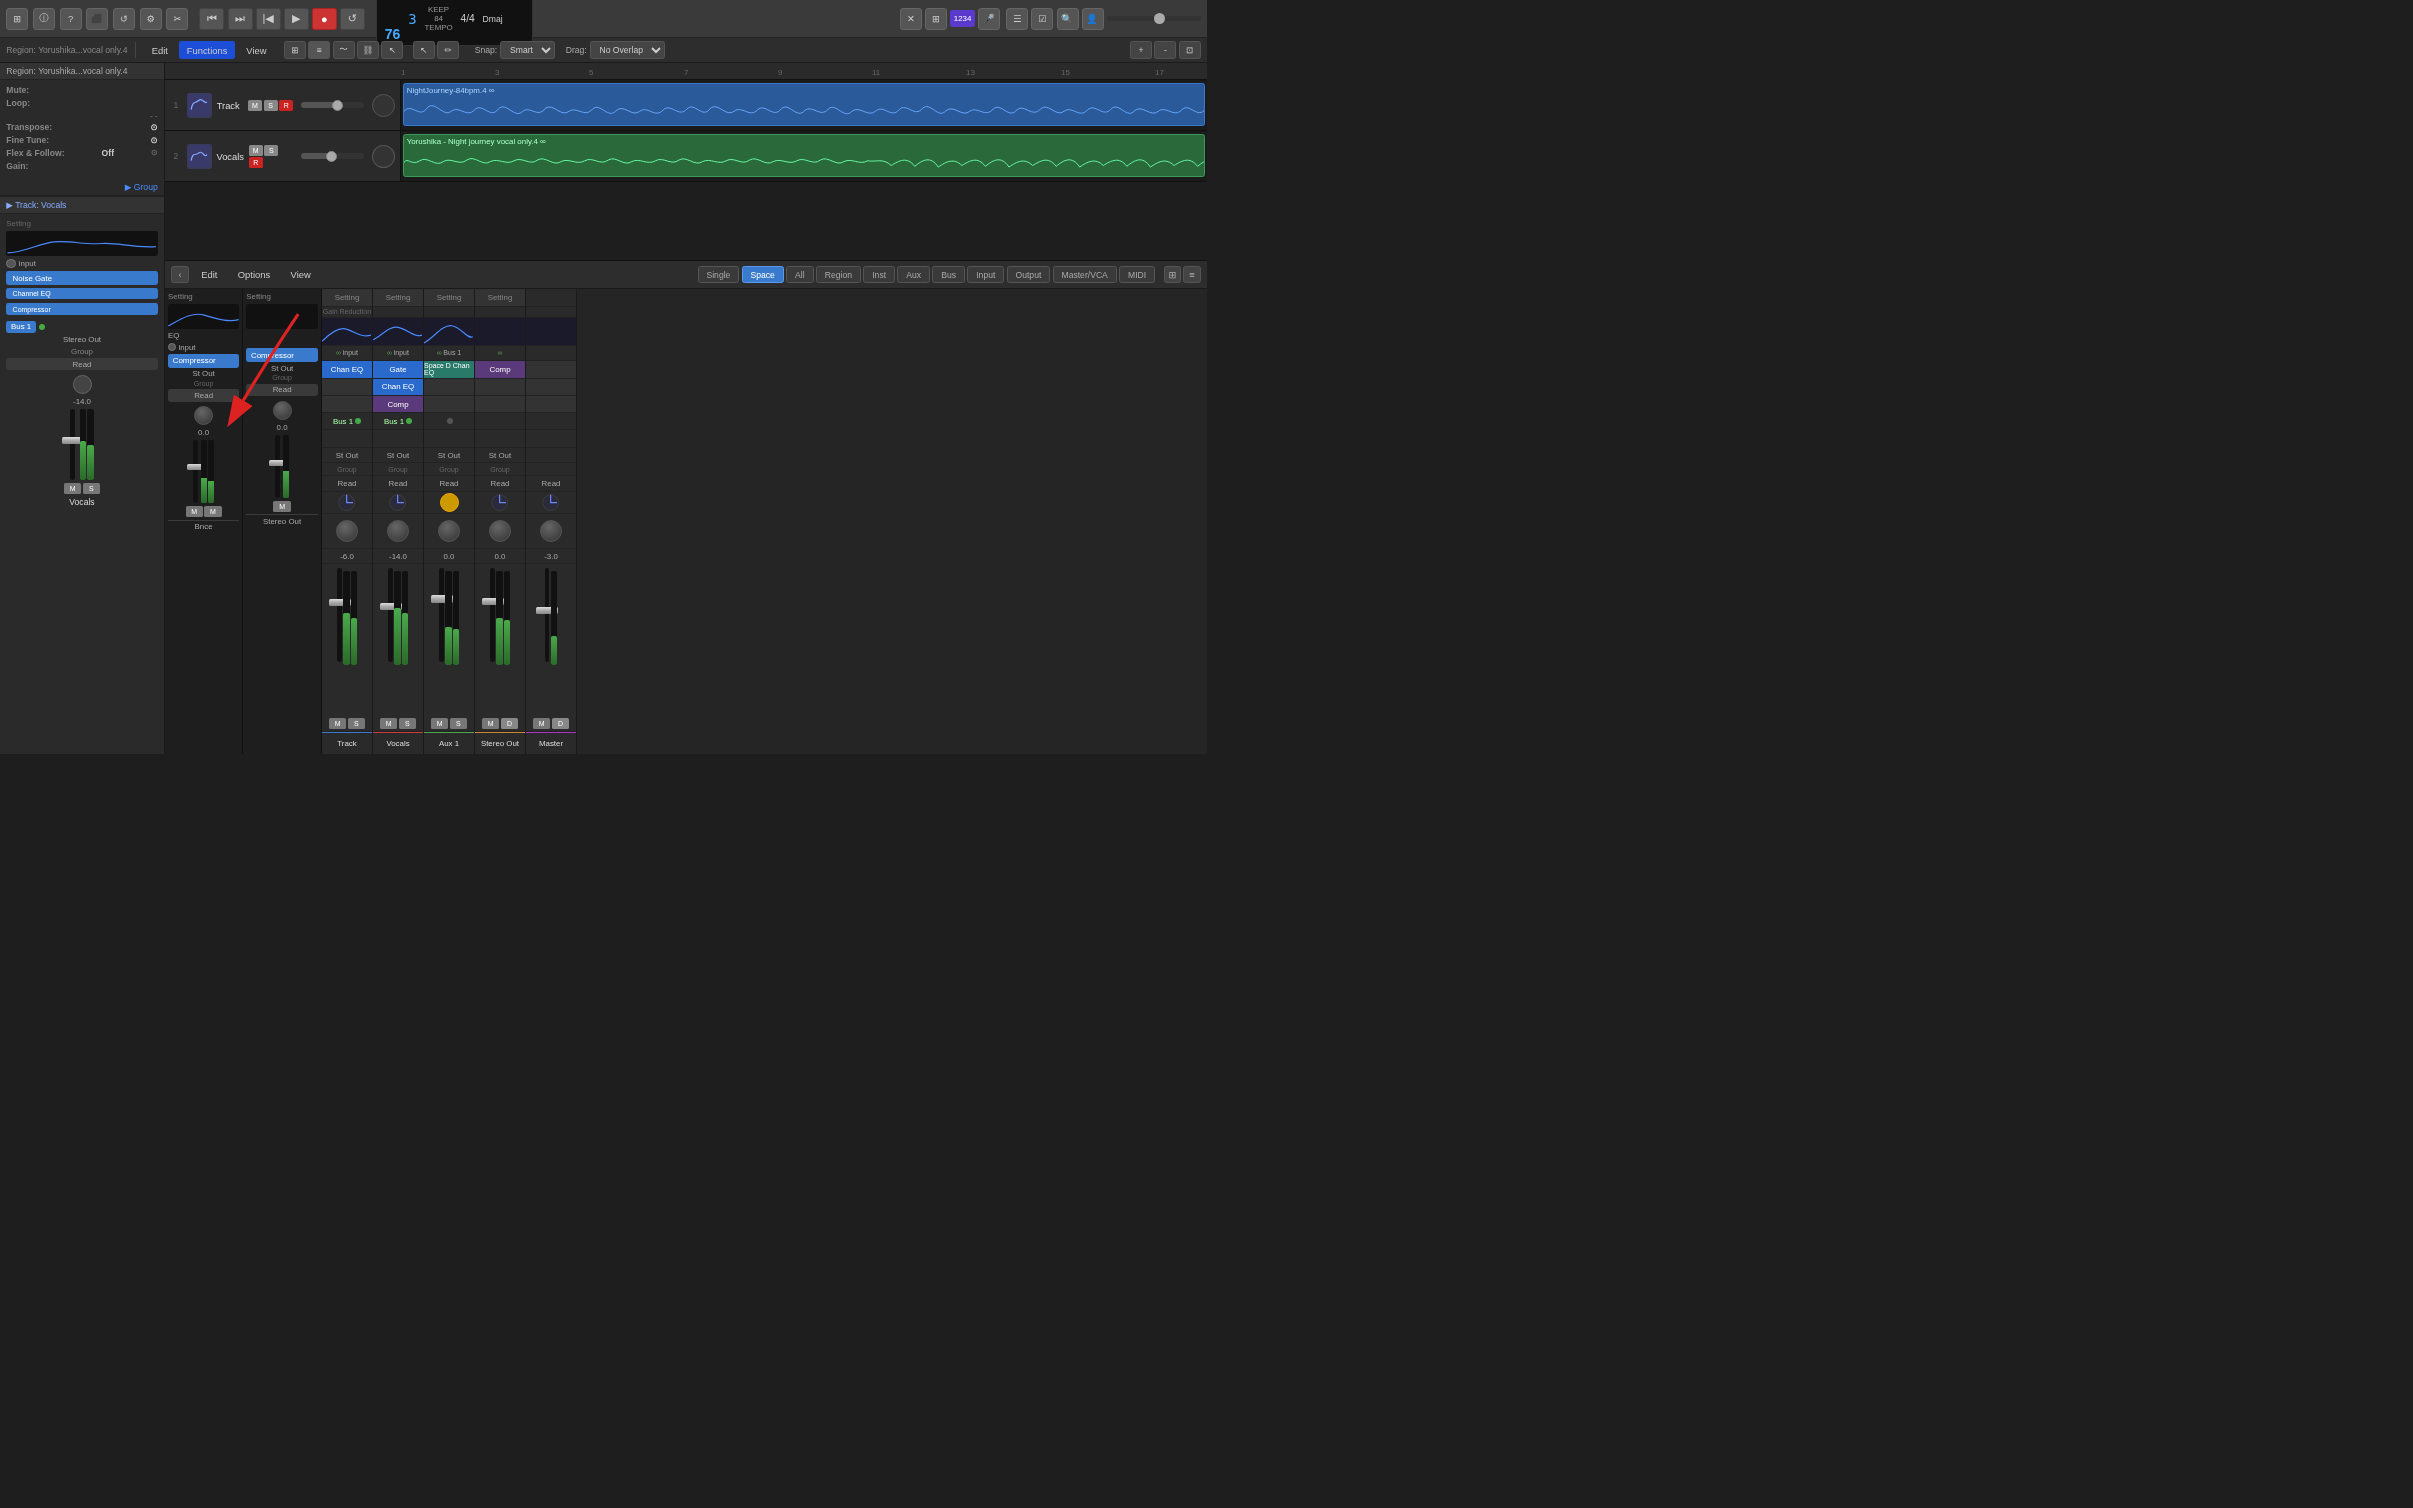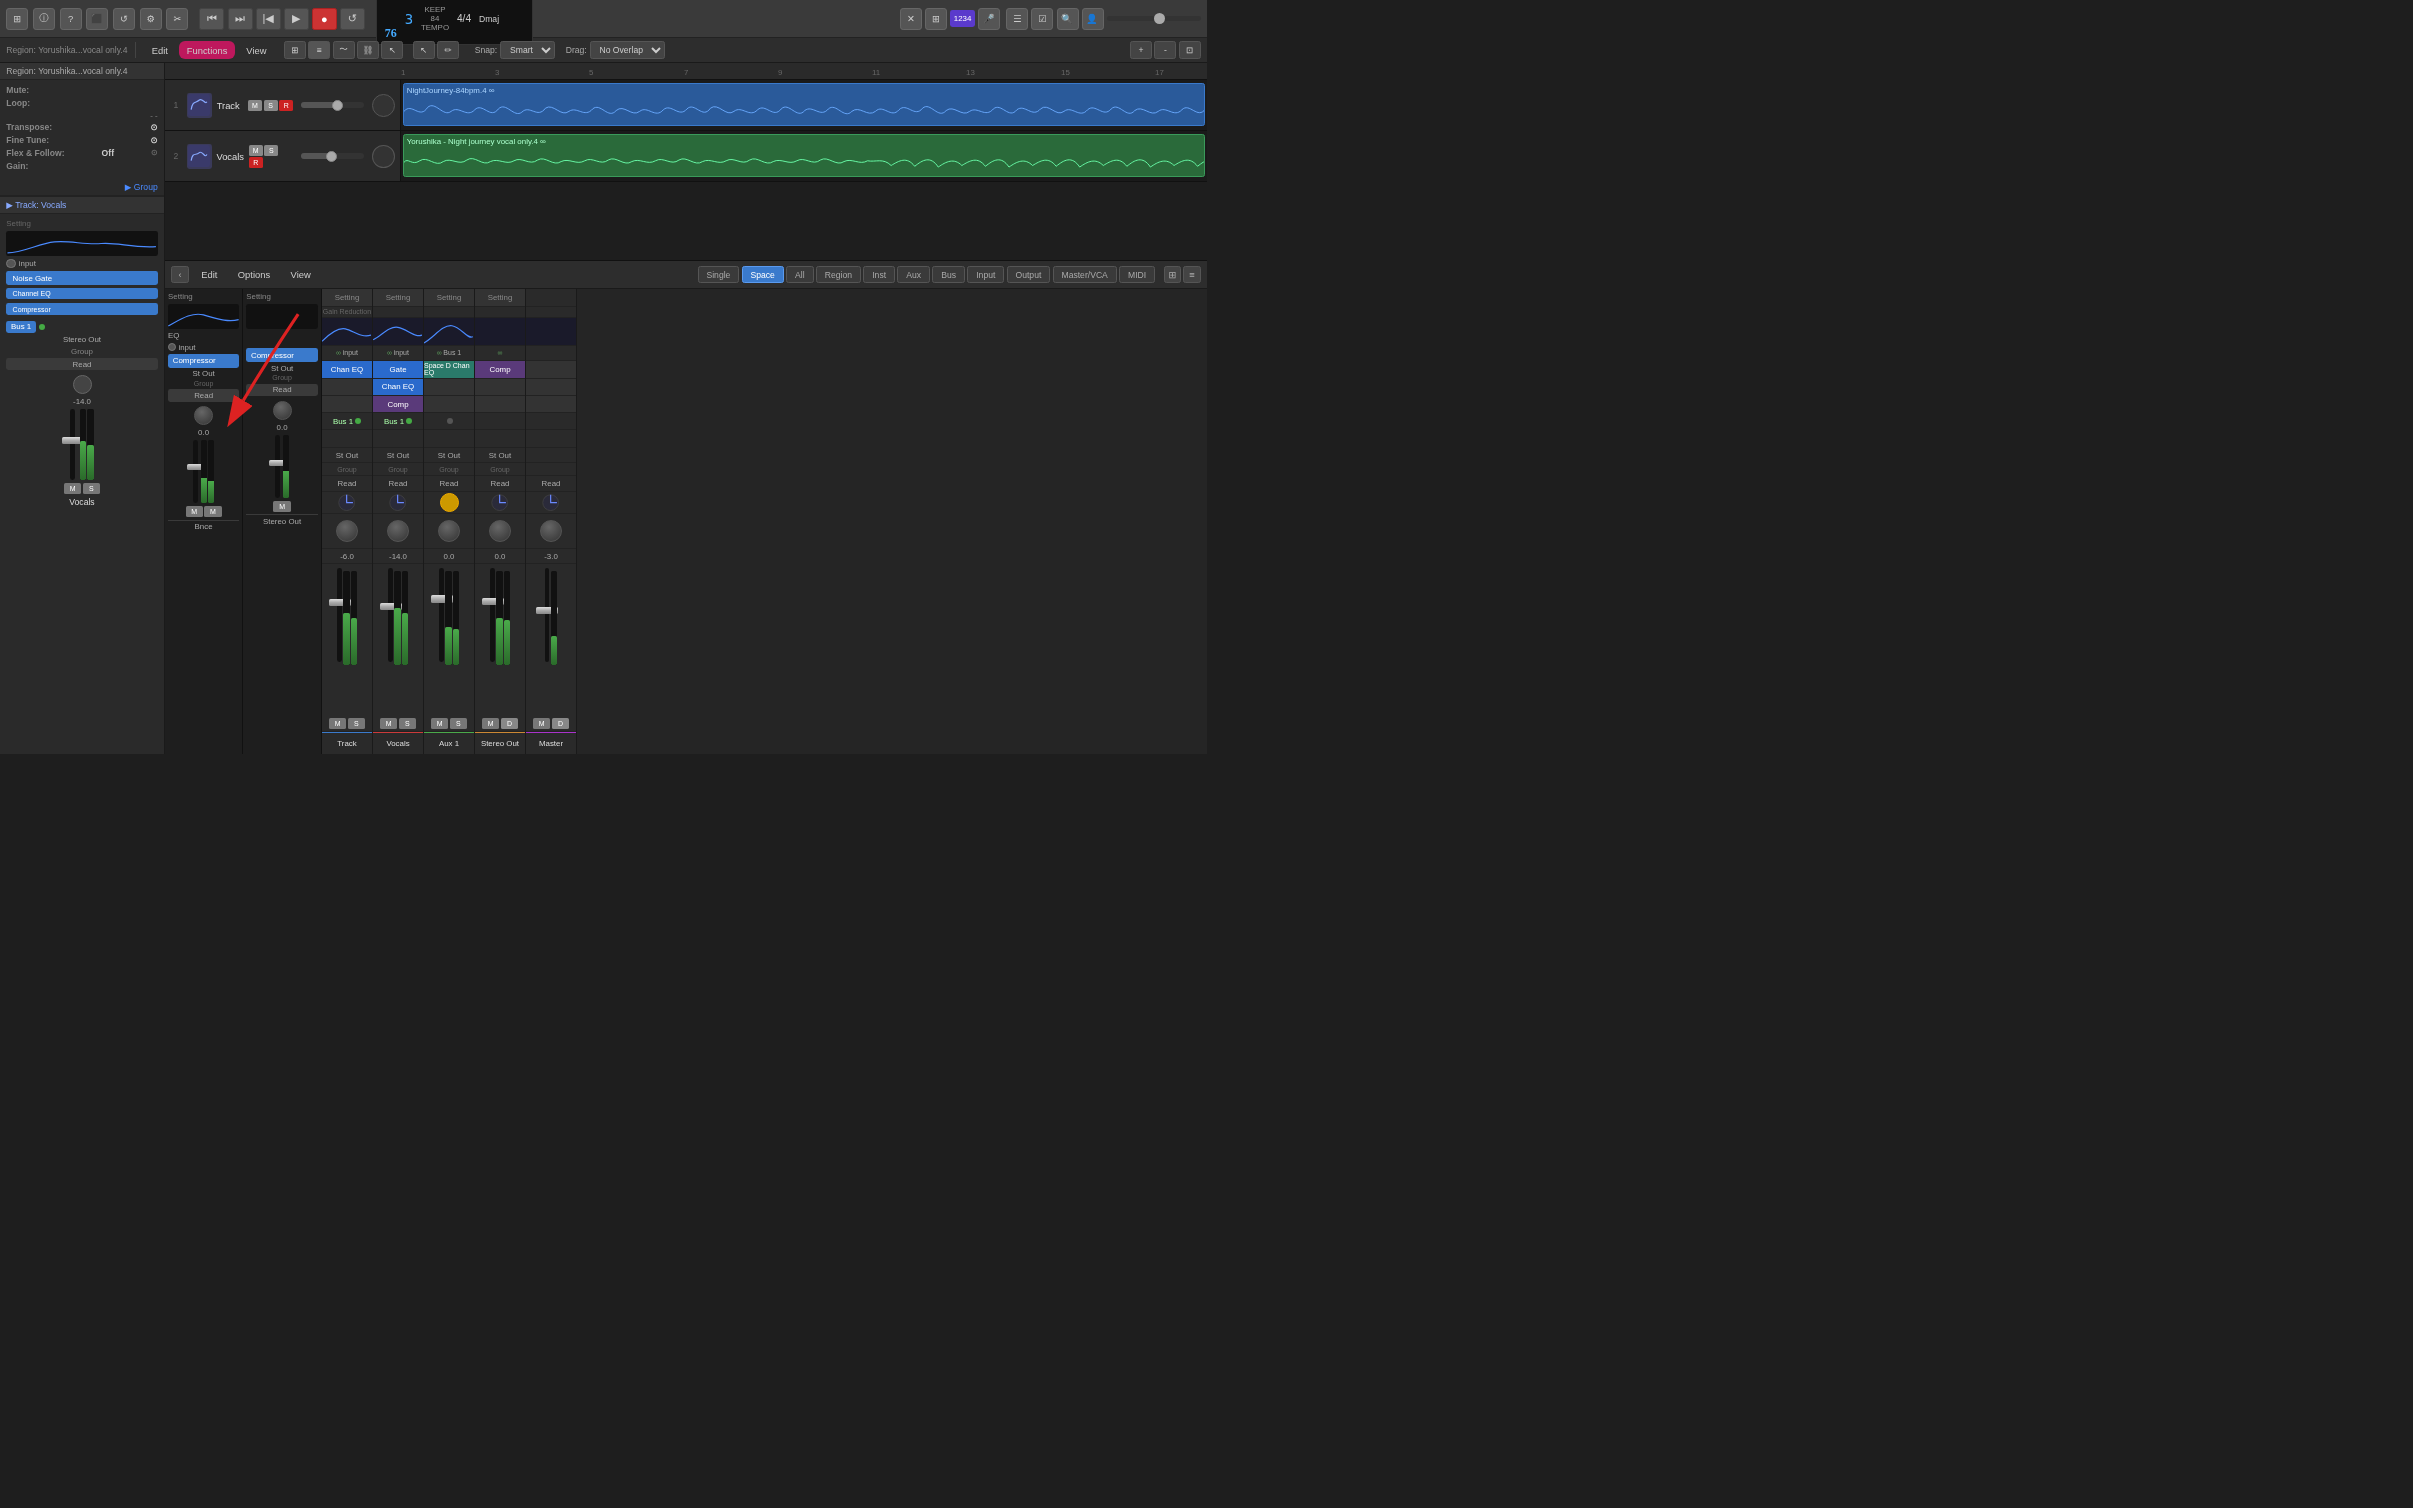--- a/index.html
+++ b/index.html
@@ -54,21 +54,21 @@
     }
     .time-display {
       background: #111;
       border: 0.8px solid #333;
       border-radius: 3.1px;
       padding: 3.1px 7.9px;
       display: flex; align-items: center; gap: 7.9px;
       margin: 0 6.3px;
       min-width: 157px;
     }
-    .time-display .bar { font-size: 12px; font-weight: bold; color: #4af; font-family: Liberation Serif, serif; margin-top: 30px; }
+    .time-display .bar { font-size: 14px; font-weight: bold; color: #4af; font-family: Liberation Sans, sans-serif; margin-top: 30px; }
     .time-display .beat { font-size: 14px; color: #4af; font-family: monospace; }
     .time-display .info { font-size: 7.9px; color: #999; display: flex; flex-direction: column; align-items: center; }
     .time-sig { font-size: 10.2px; color: #ccc; }
     .key-display { font-size: 8.6px; color: #ccc; }
     .spacer { flex: 1; }
     .right-toolbar { display: flex; align-items: center; gap: 3.1px; }
     .slider-track { width: 94px; height: 4.7px; background: #333; border-radius: 2.4px; position: relative; }
     .slider-thumb { width: 11px; height: 11px; background: #aaa; border-radius: 50%; position: absolute; top: -3.1px; left: 50%; }
 
     
@@ -81,21 +81,21 @@
       padding: 0 6.3px;
       gap: 3.1px;
     }
     .menu-item {
       padding: 3.1px 7.9px;
       border-radius: 2.4px;
       color: #ccc;
       cursor: pointer;
       font-size: 9.4px;
     }
-    .menu-item.active { background: #be185d; border-radius: 6px; }
+    .menu-item.active { background: #1d4ed8; }
     .view-btn {
       width: 22px; height: 17.3px;
       background: #444;
       border: 0.8px solid #555;
       border-radius: 2.4px;
       display: flex; align-items: center; justify-content: center;
       color: #ccc; font-size: 8.6px; cursor: pointer;
     }
     .snap-section { display: flex; align-items: center; gap: 3.1px; color: #aaa; font-size: 8.6px; }
     .snap-select {

